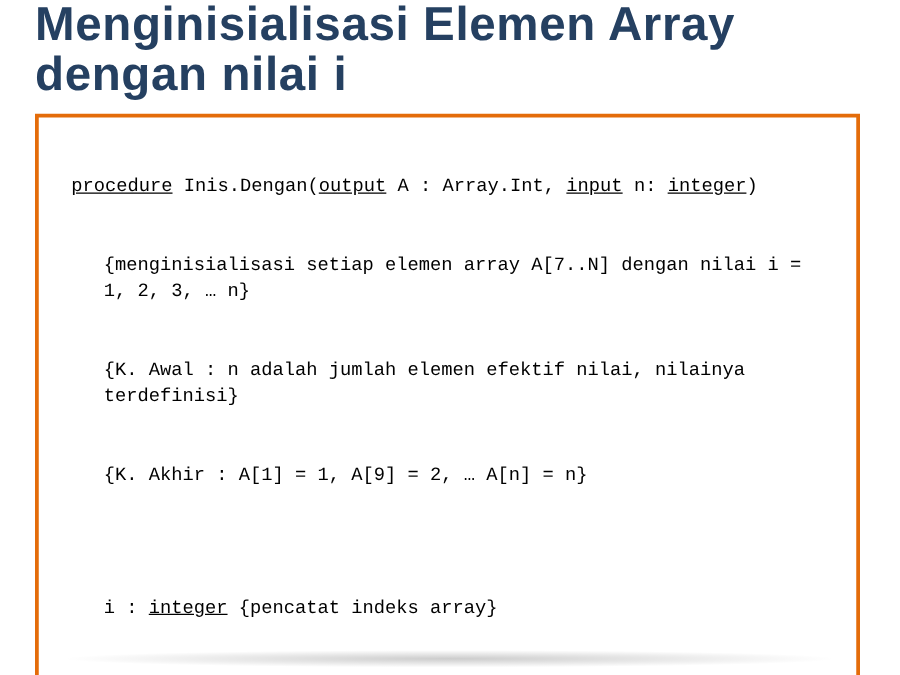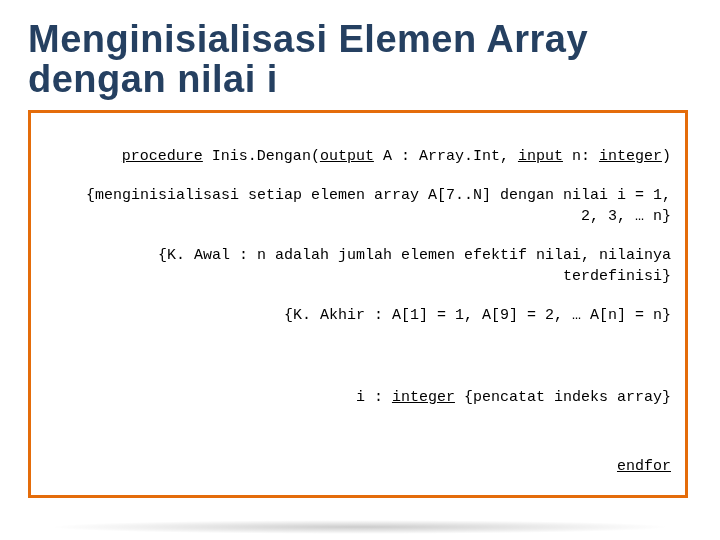--- a/index.html
+++ b/index.html
@@ -9,21 +9,21 @@
     height: 540px;
     background: #fff;
     font-family: "Segoe UI", Arial, sans-serif;
     overflow: hidden;
   }
   .slide {
     position: relative;
     width: 720px;
     height: 540px;
     box-sizing: border-box;
-    padding: 20px 28px 0 28px;
+    padding: 1px 28px 0 28px;
   }
   .title {
     font-family: "Arial Black", "Segoe UI", Arial, sans-serif;
     font-weight: 900;
     font-size: 38px;
     line-height: 1.05;
     color: #254061;
     letter-spacing: 0.5px;
     margin: 0 0 10px 0;
   }
@@ -32,22 +32,21 @@
     box-sizing: border-box;
     padding: 8px 10px 14px 10px;
     width: 660px;
   }
   .mono {
     font-family: "Courier New", Courier, monospace;
     font-size: 15px;
     line-height: 1.4;
     color: #000;
     white-space: pre-wrap;
-    margin: 4px;
-    text-align: right;
+    margin: 16px;
   }
   .mono.indent1 { padding-left: 26px; }
   .mono.indent2 { padding-left: 48px; }
   .u { text-decoration: underline; }
   .vspace-sm { height: 10px; }
   .vspace-lg { height: 22px; }
   .bottom-shadow {
     position: absolute;
     left: 48px;
     right: 48px;

